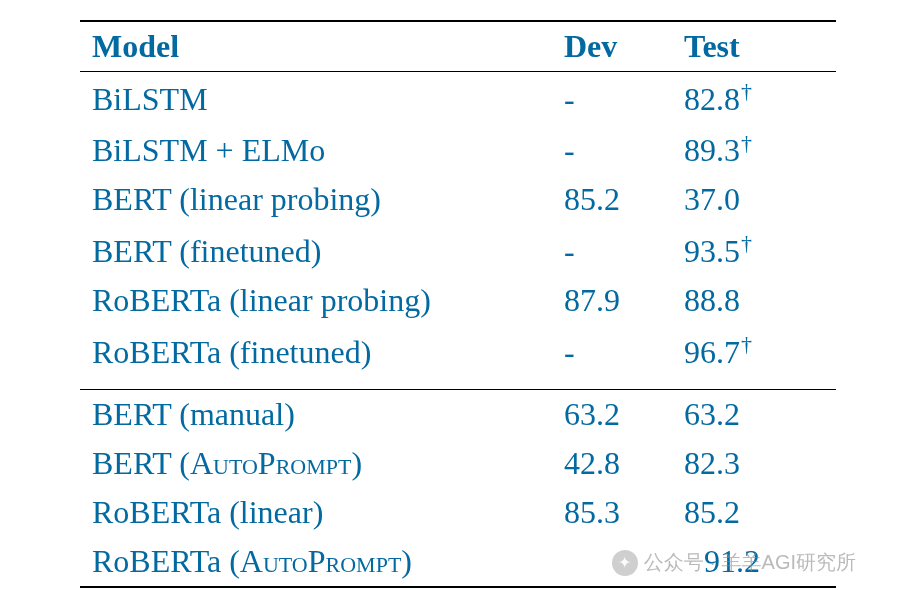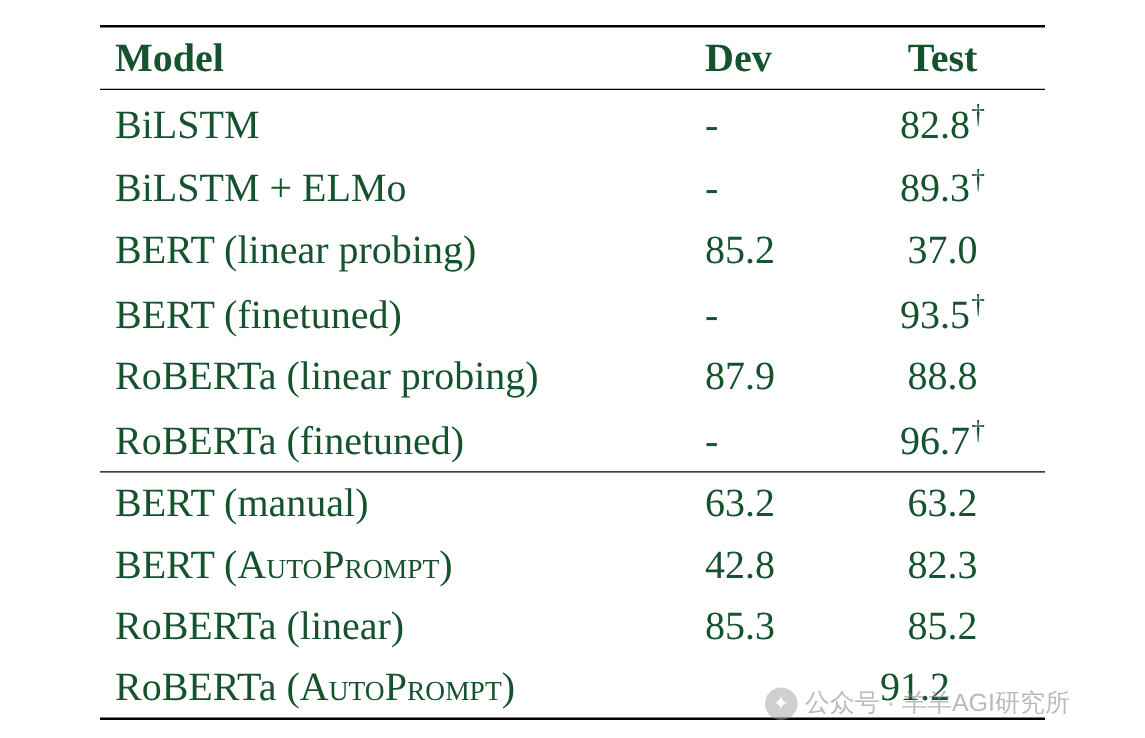--- a/index.html
+++ b/index.html
@@ -11,51 +11,51 @@
       font-family: 'Times New Roman', Times, serif;
       background: #fff;
       width: 916px;
       height: 590px;
       position: relative;
       padding: 20px 80px;
     }
     .table-container {
       width: 100%;
       font-size: 32px;
-      color: #14532d;
+      color: #0369a1;
     }
     .table-row {
       display: flex;
       align-items: baseline;
       padding: 6px 12px;
     }
     .col-model {
       flex: 1;
       text-align: left;
     }
     .col-dev {
       width: 120px;
       text-align: left;
     }
     .col-test {
       width: 140px;
-      text-align: center;
       position: relative;
     }
     .header-row {
       font-weight: bold;
     }
     .rule-top {
       border-top: 2.5px solid #000;
     }
     .rule-mid {
       border-top: 1.5px solid #000;
     }
     .rule-bottom {
       border-bottom: 2.5px solid #000;
+      margin-top: 12px;
     }
     .dagger {
       font-size: 22px;
       vertical-align: super;
       margin-left: 1px;
     }
     .smallcaps {
       font-variant: small-caps;
     }
     .watermark {

